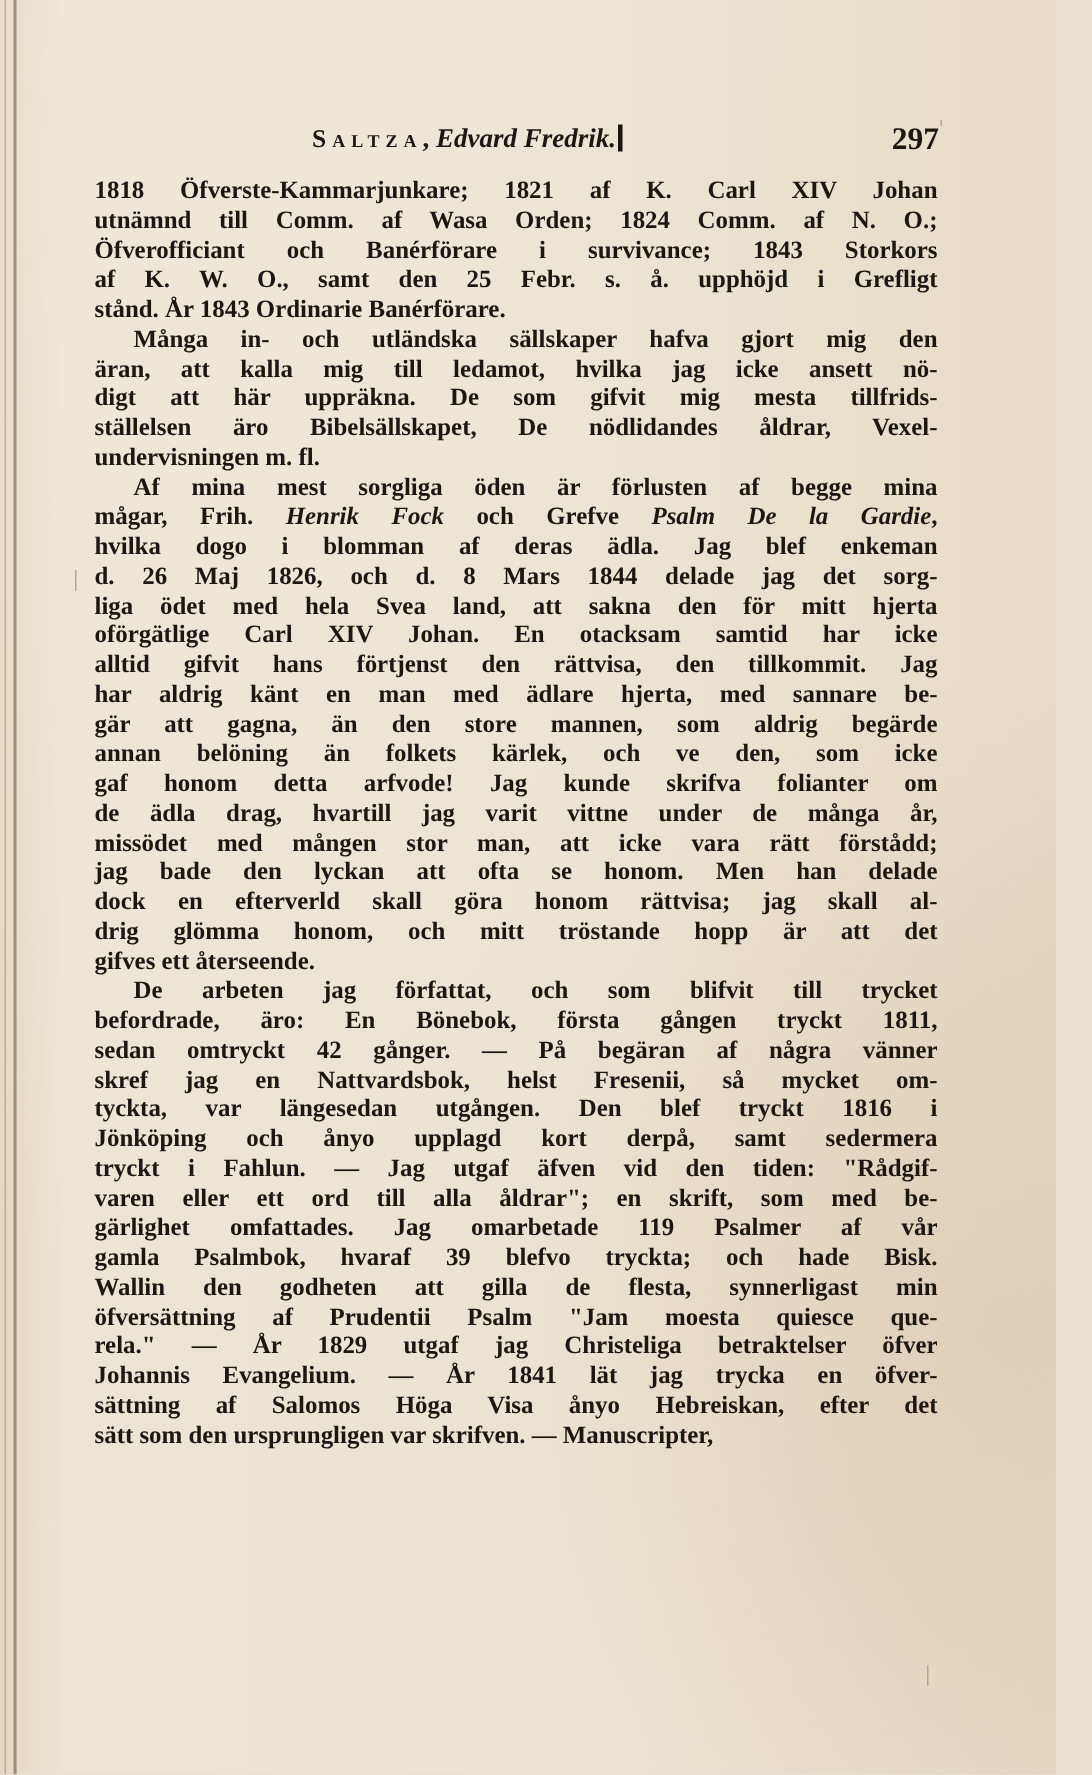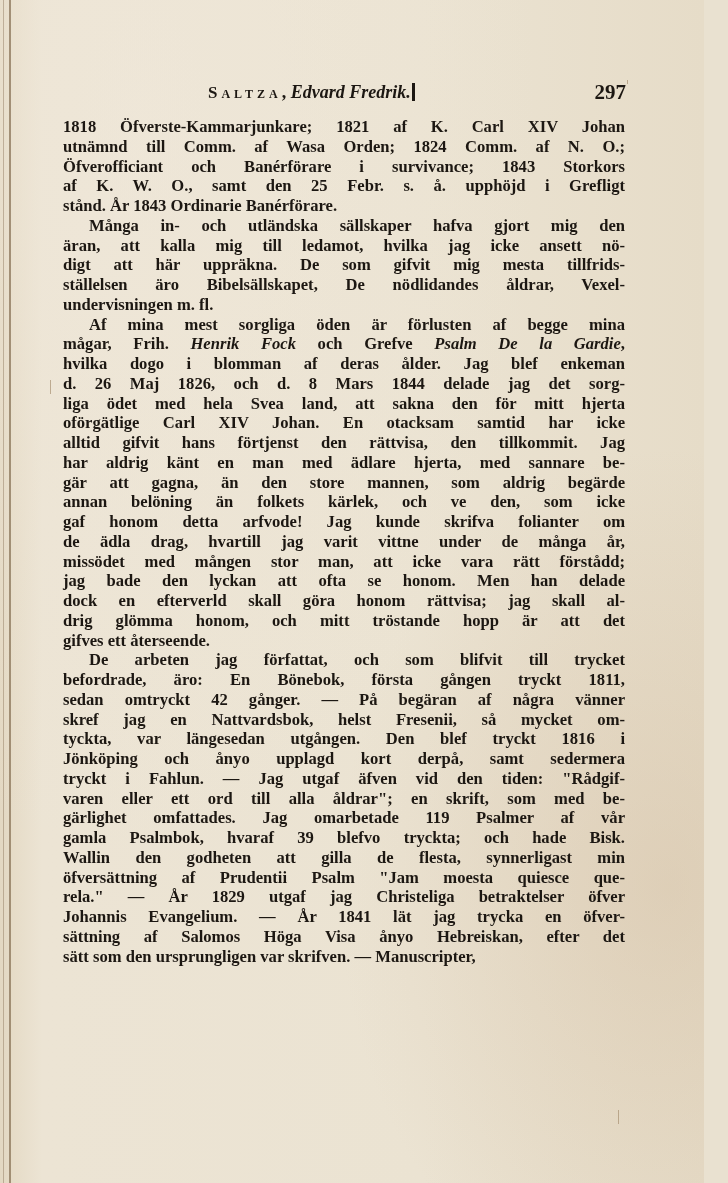--- a/index.html
+++ b/index.html
@@ -78,21 +78,21 @@
     <span class="line">Öfverofficiant och Banérförare i survivance; 1843 Storkors</span>
     <span class="line">af K. W. O., samt den 25 Febr. s. å. upphöjd i Grefligt</span>
     <span class="line last">stånd. År 1843 Ordinarie Banérförare.</span>
     <span class="line indent">Många in- och utländska sällskaper hafva gjort mig den</span>
     <span class="line">äran, att kalla mig till ledamot, hvilka jag icke ansett nö-</span>
     <span class="line">digt att här uppräkna. De som gifvit mig mesta tillfrids-</span>
     <span class="line">ställelsen äro Bibelsällskapet, De nödlidandes åldrar, Vexel-</span>
     <span class="line last">undervisningen m. fl.</span>
     <span class="line indent">Af mina mest sorgliga öden är förlusten af begge mina</span>
     <span class="line"><span>mågar, Frih. </span><span class="it">Henrik Fock</span><span> och Grefve </span><span class="it">Psalm De la Gardie</span><span>,</span></span>
-    <span class="line">hvilka dogo i blomman af deras ålder. Jag blef enkeman</span>
+    <span class="line">hvilka dogo i blomman af deras ädla. Jag blef enkeman</span>
     <span class="line">d. 26 Maj 1826, och d. 8 Mars 1844 delade jag det sorg-</span>
     <span class="line">liga ödet med hela Svea land, att sakna den för mitt hjerta</span>
     <span class="line">oförgätlige Carl XIV Johan. En otacksam samtid har icke</span>
     <span class="line">alltid gifvit hans förtjenst den rättvisa, den tillkommit. Jag</span>
     <span class="line">har aldrig känt en man med ädlare hjerta, med sannare be-</span>
     <span class="line">gär att gagna, än den store mannen, som aldrig begärde</span>
     <span class="line">annan belöning än folkets kärlek, och ve den, som icke</span>
     <span class="line">gaf honom detta arfvode! Jag kunde skrifva folianter om</span>
     <span class="line">de ädla drag, hvartill jag varit vittne under de många år,</span>
     <span class="line">missödet med mången stor man, att icke vara rätt förstådd;</span>

